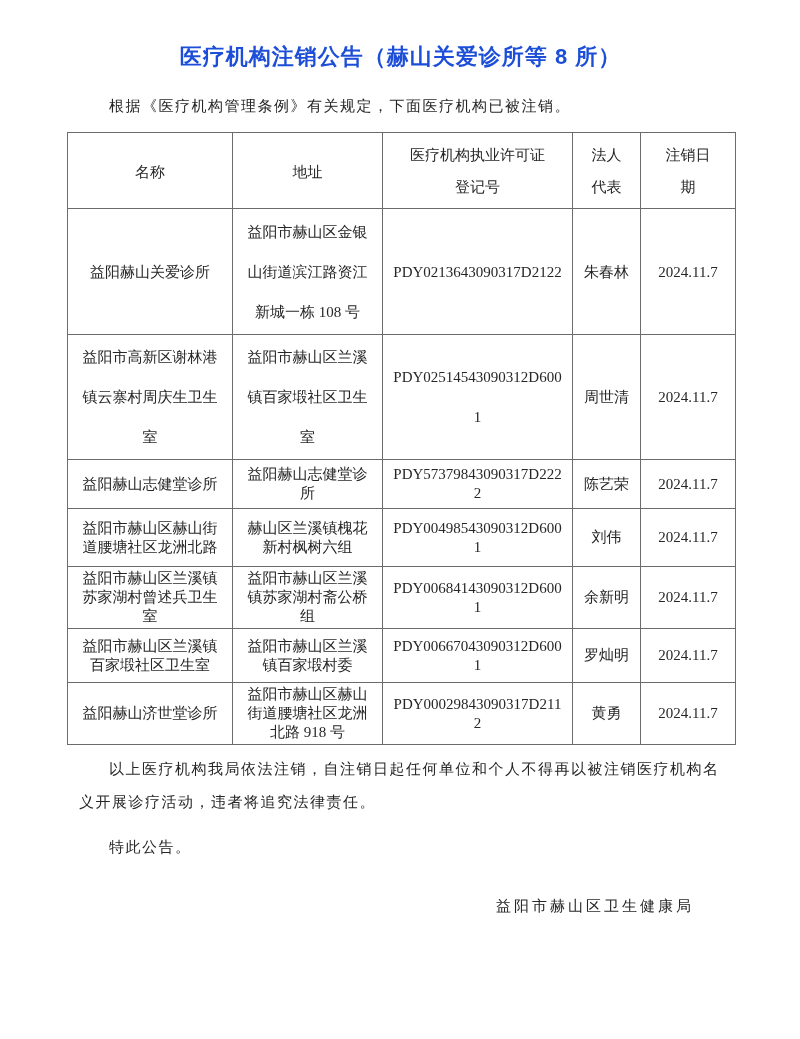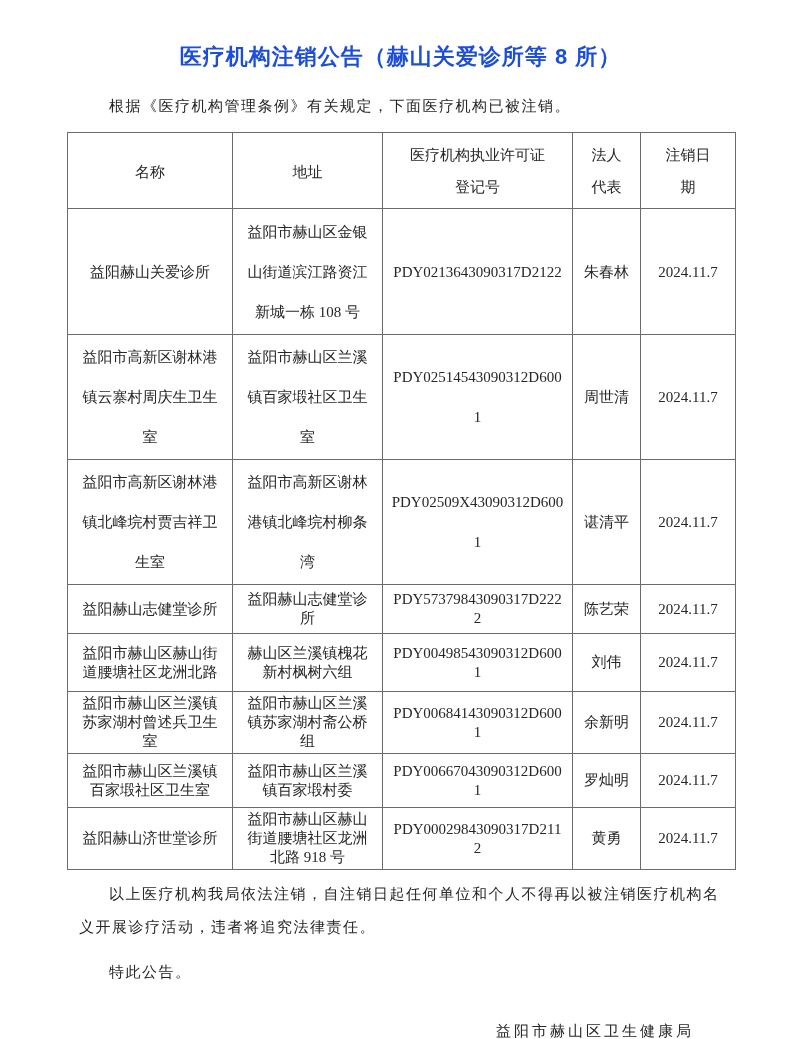--- a/index.html
+++ b/index.html
@@ -78,27 +78,20 @@
       </tr>
 
       <tr class="tall h121">
         <td class="name">益阳市高新区谢林港镇云寨村周庆生卫生室</td>
         <td class="addr">益阳市赫山区兰溪镇百家塅社区卫生室</td>
         <td class="lic">PDY02514543090312D6001</td>
         <td class="rep">周世清</td>
         <td class="date">2024.11.7</td>
       </tr>
 
-      <tr class="tall h121">
-        <td class="name">益阳市高新区谢林港镇北峰垸村贾吉祥卫生室</td>
-        <td class="addr">益阳市高新区谢林港镇北峰垸村柳条湾</td>
-        <td class="lic">PDY02509X43090312D6001</td>
-        <td class="rep">谌清平</td>
-        <td class="date">2024.11.7</td>
-      </tr>
 
       <tr class="compact h49">
         <td class="name">益阳赫山志健堂诊所</td>
         <td class="addr">益阳赫山志健堂诊所</td>
         <td class="lic">PDY57379843090317D2222</td>
         <td class="rep">陈艺荣</td>
         <td class="date">2024.11.7</td>
       </tr>
 
       <tr class="compact h58">

